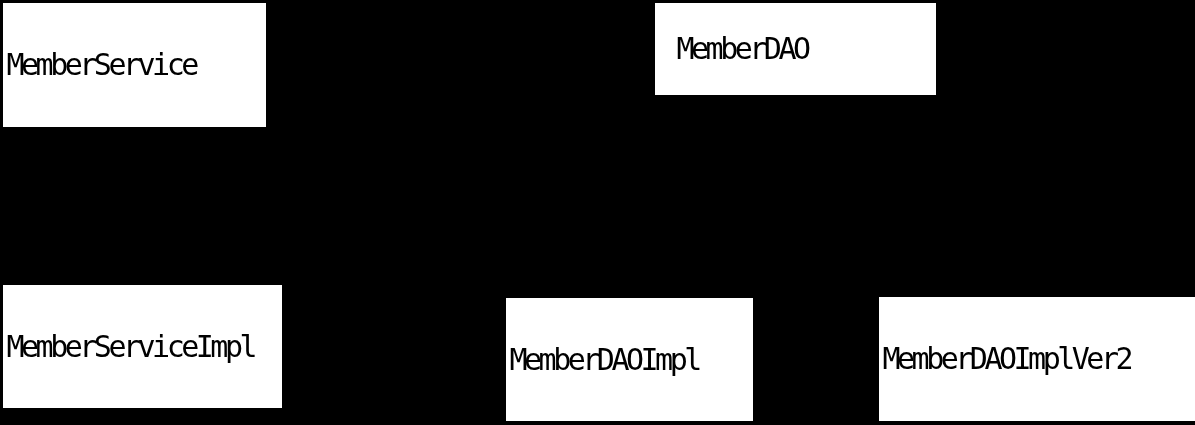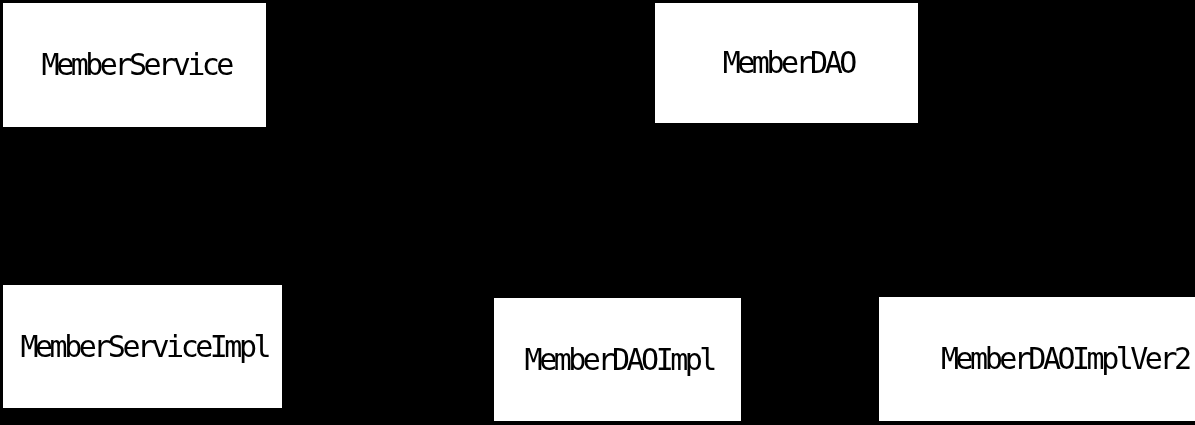--- a/index.html
+++ b/index.html
@@ -13,35 +13,35 @@
     height: 425px;
     background: #000000;
     overflow: hidden;
     font-family: "DejaVu Sans Mono", "Liberation Mono", monospace;
   }
   .node {
     position: absolute;
     background: #ffffff;
     display: flex;
     align-items: center;
-    justify-content: center;
+    justify-content: flex-start;
   }
   .node-label {
     color: #000000;
     font-size: 30px;
     letter-spacing: -3.5px;
     text-indent: 3.5px;
     white-space: nowrap;
     line-height: 1;
   }
   
   .node-member-service      { left: 3px;   top: 3px;   width: 263px; height: 124px; }
-  .node-member-dao          { left: 655px; top: 3px;   width: 263px; height: 120px; }
+  .node-member-dao          { left: 655px; top: 3px;   width: 263px; height: 92px; padding-left: 18px; }
   .node-member-service-impl { left: 3px;   top: 285px; width: 279px; height: 123px; }
-  .node-member-dao-impl     { left: 494px; top: 298px; width: 247px; height: 123px; }
+  .node-member-dao-impl     { left: 506px; top: 298px; width: 247px; height: 123px; }
   .node-member-dao-impl-v2  { left: 879px; top: 297px; width: 368px; height: 124px; }
 </style>
 </head>
 <body>
 
 <div class="canvas">
 
   <div class="node node-member-service">
     <span class="node-label">MemberService</span>
   </div>

